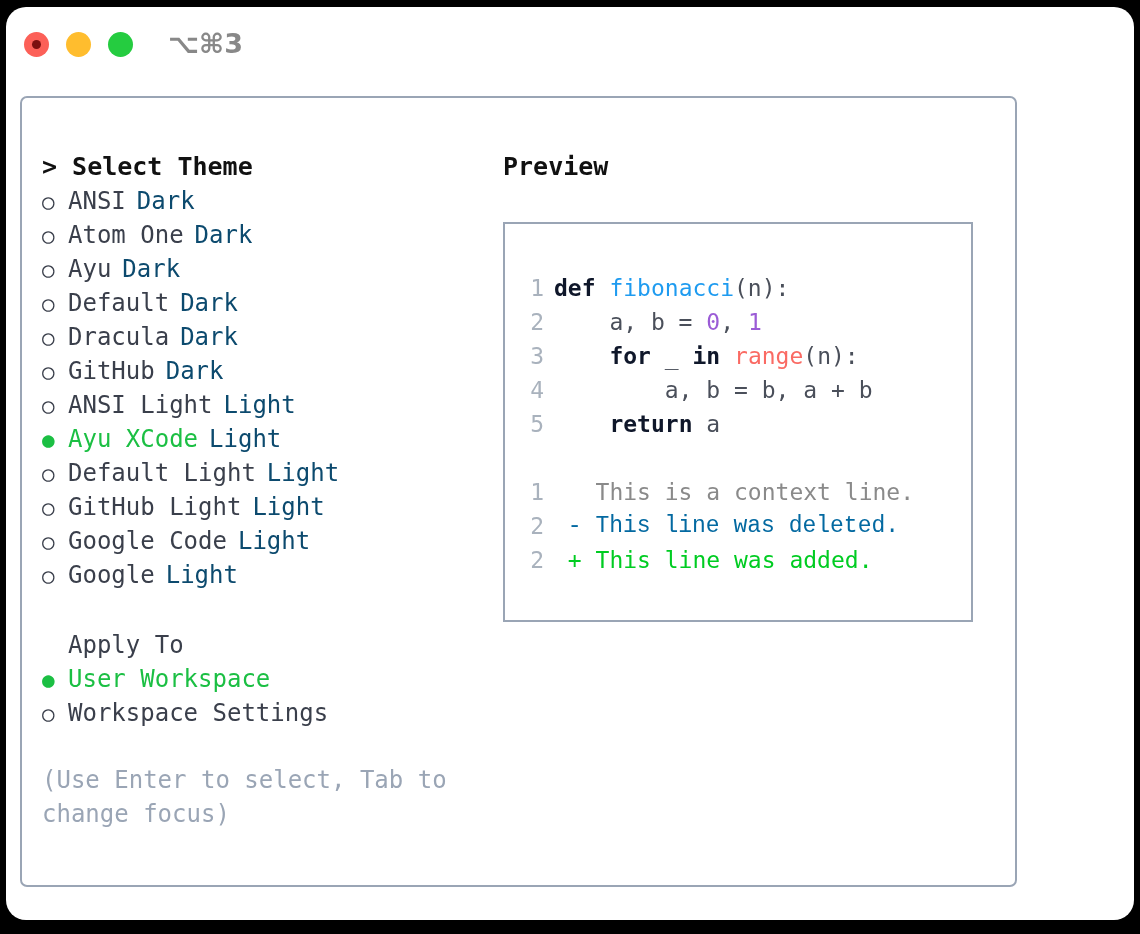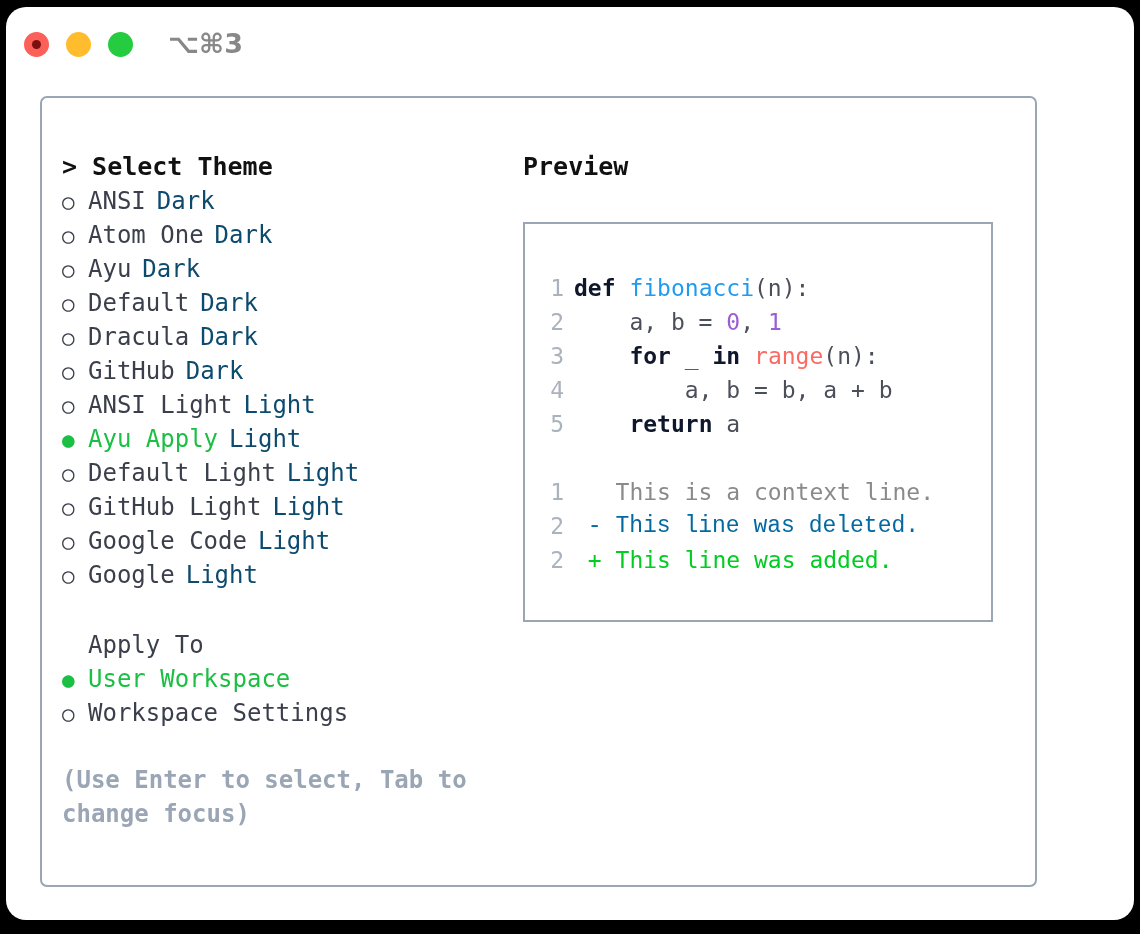--- a/index.html
+++ b/index.html
@@ -74,21 +74,20 @@
   
   .card {
     position: absolute;
     left: 14px;
     top: 89px;
     width: 993px;
     height: 787px;
     border: 2px solid #9aa5b5;
     border-radius: 7px;
     background: #ffffff;
-    margin-left: 20px;
   }
 
   .columns {
     position: absolute;
     left: 0;
     top: 0;
     width: 100%;
     height: 100%;
   }
 
@@ -136,21 +135,20 @@
   }
 
   .section-gap { height: 36px; }
 
   .hint {
     margin-top: 33px;
     font-size: 24px;
     line-height: 34px;
     color: #9aa5b5;
     width: 420px;
-    font-weight: bold;
   }
 
   
   .right-col {
     position: absolute;
     left: 481px;
     top: 52px;
     width: 490px;
   }
 
@@ -216,21 +214,21 @@
         <div class="heading">&gt; Select Theme</div>
 
         <div class="opt-list" id="theme-list">
             <div class="opt"><span class="bullet">○</span><span class="opt-label">ANSI</span><span class="opt-tag">Dark</span></div>
             <div class="opt"><span class="bullet">○</span><span class="opt-label">Atom One</span><span class="opt-tag">Dark</span></div>
             <div class="opt"><span class="bullet">○</span><span class="opt-label">Ayu</span><span class="opt-tag">Dark</span></div>
             <div class="opt"><span class="bullet">○</span><span class="opt-label">Default</span><span class="opt-tag">Dark</span></div>
             <div class="opt"><span class="bullet">○</span><span class="opt-label">Dracula</span><span class="opt-tag">Dark</span></div>
             <div class="opt"><span class="bullet">○</span><span class="opt-label">GitHub</span><span class="opt-tag">Dark</span></div>
             <div class="opt"><span class="bullet">○</span><span class="opt-label">ANSI Light</span><span class="opt-tag">Light</span></div>
-            <div class="opt selected"><span class="bullet">●</span><span class="opt-label">Ayu Apply</span><span class="opt-tag">Light</span></div>
+            <div class="opt selected"><span class="bullet">●</span><span class="opt-label">Ayu XCode</span><span class="opt-tag">Light</span></div>
             <div class="opt"><span class="bullet">○</span><span class="opt-label">Default Light</span><span class="opt-tag">Light</span></div>
             <div class="opt"><span class="bullet">○</span><span class="opt-label">GitHub Light</span><span class="opt-tag">Light</span></div>
             <div class="opt"><span class="bullet">○</span><span class="opt-label">Google Code</span><span class="opt-tag">Light</span></div>
             <div class="opt"><span class="bullet">○</span><span class="opt-label">Google</span><span class="opt-tag">Light</span></div>
           </div>
 
         <div class="section-gap"></div>
 
         <div class="opt nomarker">
           <span class="bullet">○</span>

